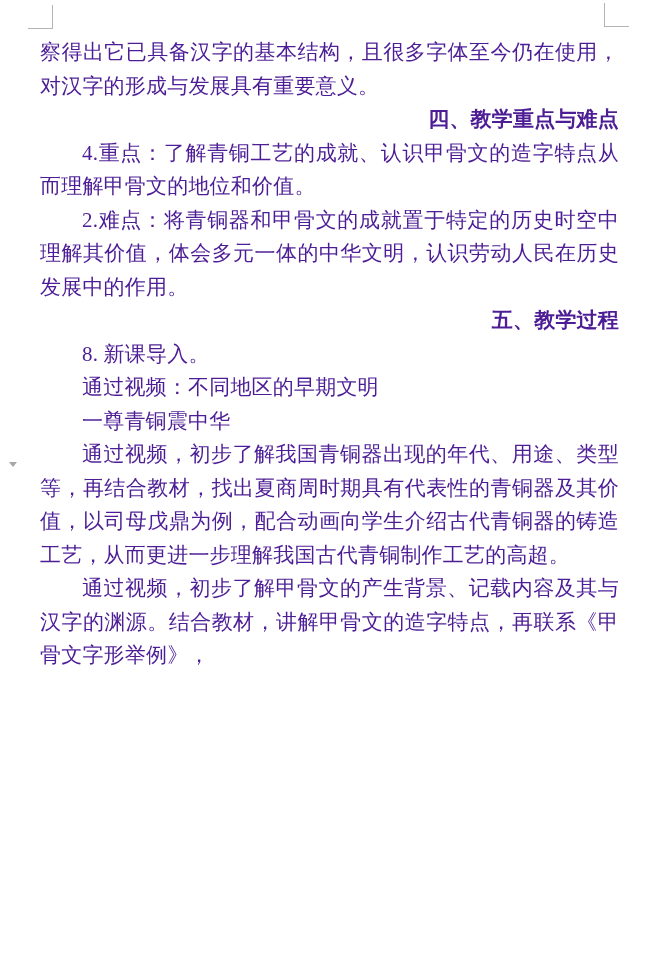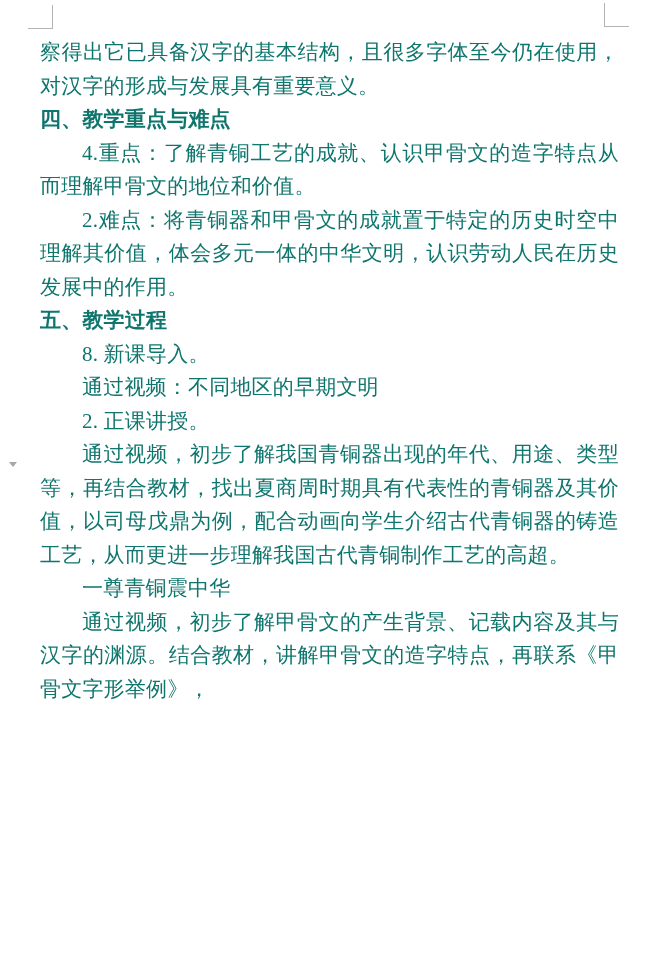--- a/index.html
+++ b/index.html
@@ -7,21 +7,21 @@
     padding: 0;
     background: #ffffff;
   }
   .screen {
     position: relative;
     width: 658px;
     height: 955px;
     background: #ffffff;
     overflow: hidden;
     font-family: "Liberation Serif", "DejaVu Serif", serif;
-    color: #0f766e;
+    color: #4c1d95;
   }
   
   .crop-mark {
     position: absolute;
     width: 24px;
     height: 23px;
   }
   .crop-tl {
     left: 28px;
     top: 5px;
@@ -59,40 +59,39 @@
     line-height: 33.5px;
     text-align: justify;
     letter-spacing: 0.2px;
     word-break: break-word;
   }
   .ind {
     text-indent: 42px;
   }
   .heading {
     font-weight: bold;
-    text-align: left;
+    text-align: right;
   }
 </style>
 </head>
 <body>
 
 <div class="screen">
 
   <div class="crop-mark crop-tl"></div>
   <div class="crop-mark crop-tr"></div>
 
   <div class="margin-marker"></div>
 
   <div class="content">
     <p class="para">察得出它已具备汉字的基本结构，且很多字体至今仍在使用，对汉字的形成与发展具有重要意义。</p>
     <p class="para heading">四、教学重点与难点</p>
     <p class="para ind">4.重点：了解青铜工艺的成就、认识甲骨文的造字特点从而理解甲骨文的地位和价值。</p>
     <p class="para ind">2.难点：将青铜器和甲骨文的成就置于特定的历史时空中理解其价值，体会多元一体的中华文明，认识劳动人民在历史发展中的作用。</p>
     <p class="para heading">五、教学过程</p>
     <p class="para ind">8. 新课导入。</p>
     <p class="para ind">通过视频：不同地区的早期文明</p>
-    <p class="para ind">2. 正课讲授。</p>
+    <p class="para ind">一尊青铜震中华</p>
     <p class="para ind">通过视频，初步了解我国青铜器出现的年代、用途、类型等，再结合教材，找出夏商周时期具有代表性的青铜器及其价值，以司母戊鼎为例，配合动画向学生介绍古代青铜器的铸造工艺，从而更进一步理解我国古代青铜制作工艺的高超。</p>
-    <p class="para ind">一尊青铜震中华</p>
     <p class="para ind">通过视频，初步了解甲骨文的产生背景、记载内容及其与汉字的渊源。结合教材，讲解甲骨文的造字特点，再联系《甲骨文字形举例》，</p>
   </div>
 
 </div>
 
 </body></html>

